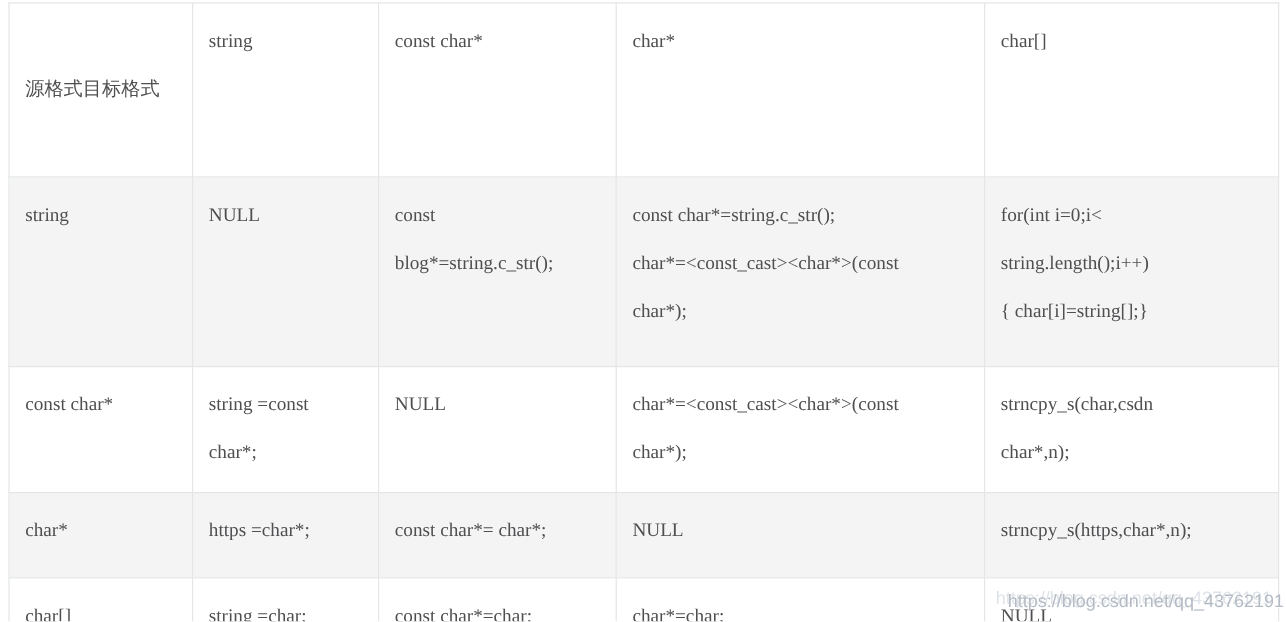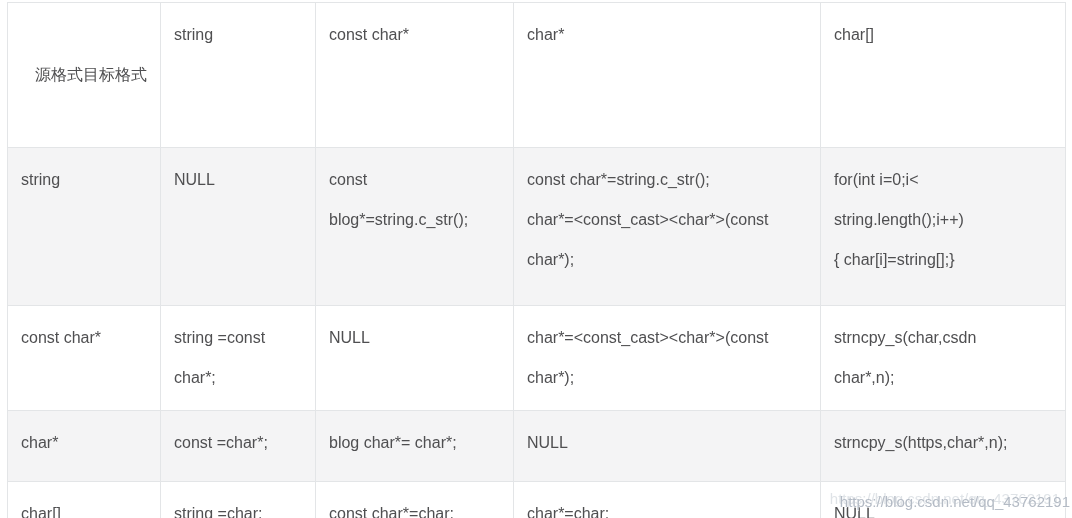--- a/index.html
+++ b/index.html
@@ -29,36 +29,37 @@
     vertical-align: top;
     text-align: left;
     padding: 12px 13px;
     font-size: 16px;
     font-weight: normal;
     color: #4f4f51;
     line-height: 40px;
     white-space: pre-line;
     overflow: hidden;
     word-wrap: break-word;
+    font-family: Liberation Serif, serif;
   }
   col.c1 { width: 153px; }
   col.c2 { width: 155px; }
   col.c3 { width: 198px; }
   col.c4 { width: 307px; }
   col.c5 { width: 245px; }
   thead tr { height: 101px; }
   tbody tr:nth-child(1) { height: 158px; }
   tbody tr:nth-child(2) { height: 105px; }
   tbody tr:nth-child(3) { height: 71px; }
   tbody tr:nth-child(4) { height: 75px; }
   tbody tr:nth-child(odd) td { background: #f4f4f5; }
   .corner-wrap {
     display: flex;
     flex-wrap: wrap;
-    justify-content: flex-end;
+    justify-content: flex-start;
     line-height: 40px;
   }
   .watermark {
     position: absolute;
     right: 2px;
     bottom: 8px;
     z-index: 5;
     font-size: 15px;
     pointer-events: none;
   }
@@ -120,22 +121,22 @@
         <td>string =const
 char*;</td>
         <td>NULL</td>
         <td>char*=&lt;const_cast&gt;&lt;char*&gt;(const
 char*);</td>
         <td>strncpy_s(char,csdn
 char*,n);</td>
       </tr>
       <tr>
         <td>char*</td>
-        <td>const =char*;</td>
-        <td>blog char*= char*;</td>
+        <td>https =char*;</td>
+        <td>const char*= char*;</td>
         <td>NULL</td>
         <td>strncpy_s(https,char*,n);</td>
       </tr>
       <tr>
         <td>char[]</td>
         <td>string =char;</td>
         <td>const char*=char;</td>
         <td>char*=char;</td>
         <td>NULL</td>
       </tr>

